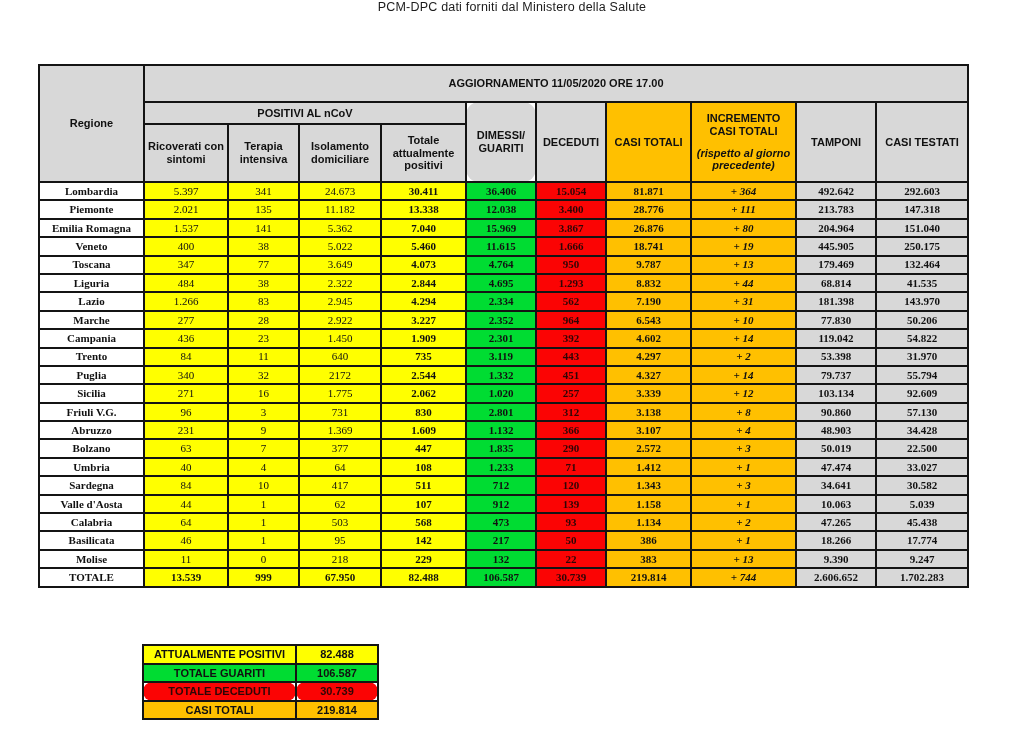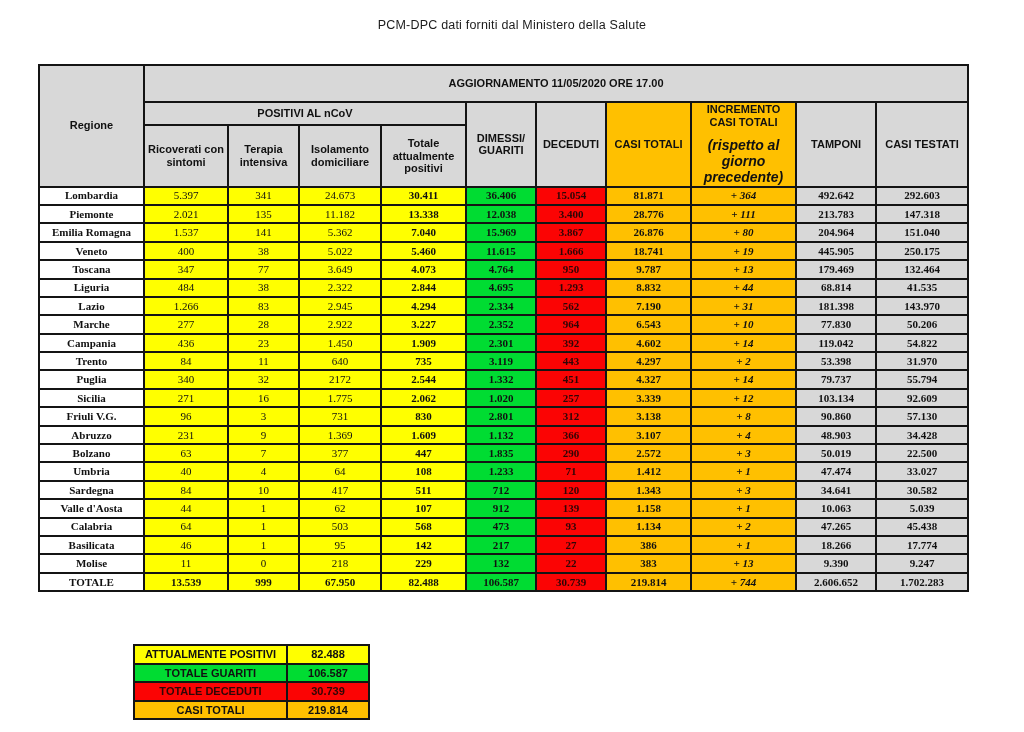--- a/index.html
+++ b/index.html
@@ -1,54 +1,54 @@
 <!DOCTYPE html>
 <html style="--yellow: #FFFF00; --green: #00DC32; --red: #FB0404; --orange: #FFC000; --gray: #D8D8D8;"><head>
 <meta charset="utf-8">
 <style>
   html,body{margin:0;padding:0;}
   body{
     width:1024px;height:732px;position:relative;background:#ffffff;
     font-family:"Liberation Sans",sans-serif;color:#111;
   }
   .page-title{
-    position:absolute;top:18px;left:0;width:100%;
+    position:absolute;top:0;left:0;width:100%;
     text-align:center;font-size:12.5px;color:#1c1c1c;letter-spacing:.2px;
   }
   table{border-collapse:collapse;table-layout:fixed;}
   .main-table{position:absolute;left:38px;top:64px;border:2px solid #141414;}
   .main-table th,.main-table td{
     border:2px solid #141414;padding:0 2px;text-align:center;vertical-align:middle;
     font-size:11px;line-height:1.15;overflow:hidden;
   }
   .hdr{background:var(--gray);font-weight:bold;}
   .banner{font-size:13.5px;font-weight:bold;height:35px;background:var(--gray);}
   .grp{height:20px;font-size:11.5px;}
   .sub{height:56px;font-size:11px;}
-  .hdr-left{text-align:left;}
+  .hdr-left{text-align:left;border-radius:13px;}
   .h-org{background:var(--orange);}
-  .note{display:block;font-size:14px;font-style:italic;font-weight:bold;margin-top:9px;}
+  .note{display:block;font-size:11px;font-style:italic;font-weight:bold;margin-top:9px;}
   .main-table tbody tr{height:18.4px;font-family:Liberation Serif, serif;}
   .c-region{background:#ffffff;font-weight:bold;font-size:11.5px;}
   .c-yel{background:var(--yellow);}
   .c-grn{background:var(--green);}
   .c-red{background:var(--red);color:#2e0606;}
   .c-org{background:var(--orange);}
   .c-gry{background:var(--gray);}
   .b{font-weight:bold;}
   .i{font-style:italic;}
   .totale td{font-weight:bold;}
-  .summary-table{position:absolute;left:133px;top:644px;border:2px solid #141414;}
+  .summary-table{position:absolute;left:142px;top:644px;border:2px solid #141414;}
   .summary-table td{
     border:2px solid #141414;height:16.5px;text-align:center;vertical-align:middle;
     font-size:11px;font-weight:bold;padding:0 2px;
   }
   .s-yellow{background:var(--yellow);}
   .s-green{background:var(--green);}
-  .s-red{background:var(--red);color:#2e0606;}
+  .s-red{background:var(--red);color:#2e0606;border-radius:9px;}
   .s-orange{background:var(--orange);}
 </style>
 </head>
 <body>
 
 <div class="page-title">PCM-DPC dati forniti dal Ministero della Salute</div>
 
 <table class="main-table">
   <colgroup>
     <col style="width:105px">
@@ -335,21 +335,21 @@
         <td class="c-gry b">47.265</td>
         <td class="c-gry b">45.438</td>
       </tr>
       <tr>
         <td class="c-region">Basilicata</td>
         <td class="c-yel">46</td>
         <td class="c-yel">1</td>
         <td class="c-yel">95</td>
         <td class="c-yel b">142</td>
         <td class="c-grn b">217</td>
-        <td class="c-red b">27</td>
+        <td class="c-red b">50</td>
         <td class="c-org b">386</td>
         <td class="c-org b i">+ 1</td>
         <td class="c-gry b">18.266</td>
         <td class="c-gry b">17.774</td>
       </tr>
       <tr>
         <td class="c-region">Molise</td>
         <td class="c-yel">11</td>
         <td class="c-yel">0</td>
         <td class="c-yel">218</td>

